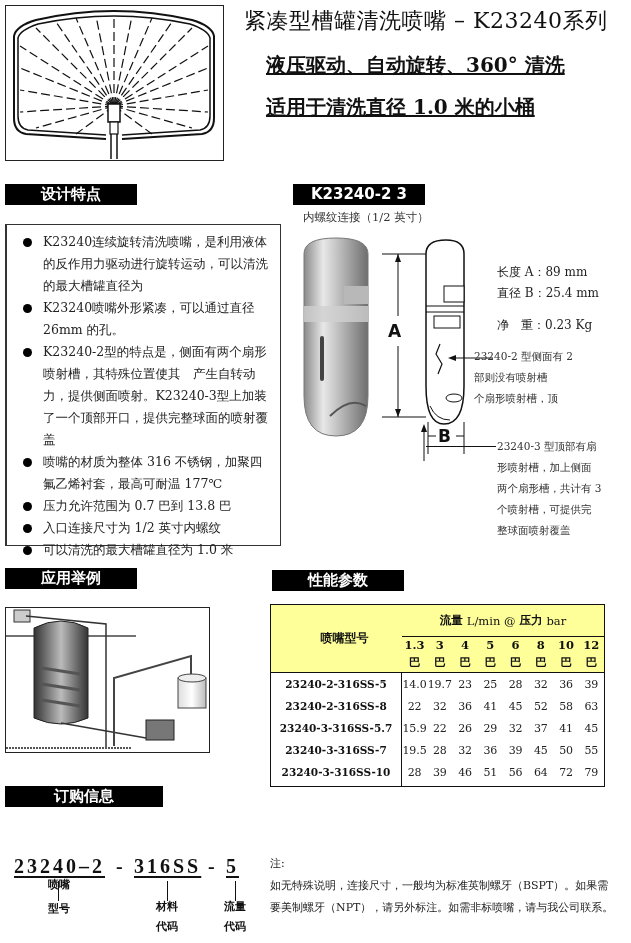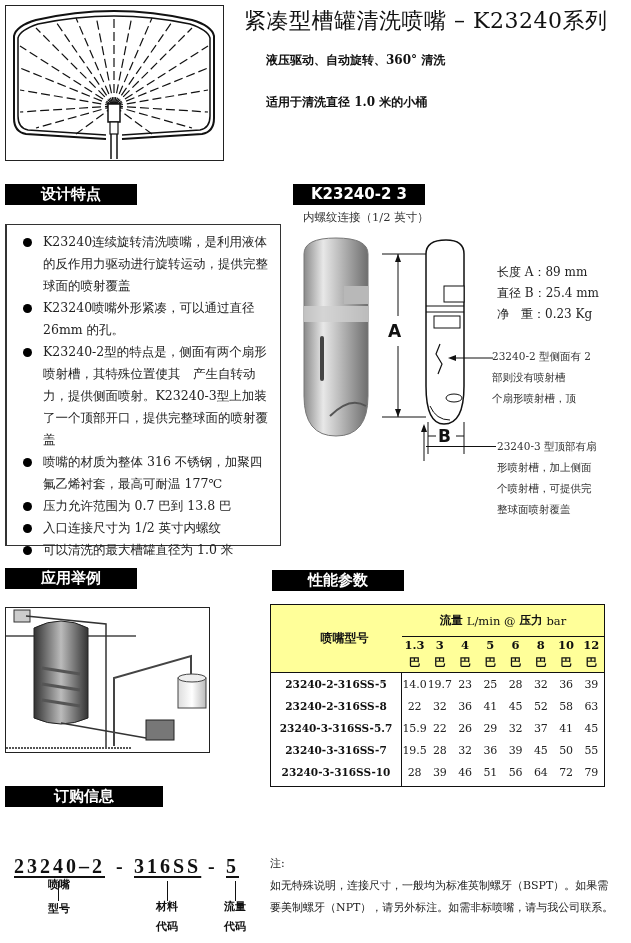--- a/index.html
+++ b/index.html
@@ -1,21 +1,21 @@
 <!DOCTYPE html>
 <html><head>
 <meta charset="utf-8">
 <style>
   * { box-sizing: border-box; margin: 0; padding: 0; }
   html, body { width: 631px; height: 943px; background: #ffffff; overflow: hidden; }
   body { position: relative; font-family: "DejaVu Serif", "Liberation Serif", serif; color: #111; }
   .abs { position: absolute; }
   .hero-box { left: 5px; top: 5px; width: 219px; height: 156px; border: 1.5px solid #222; background: #fff; }
   .title { left: 244px; top: 6px; font-size: 22px; font-weight: normal; letter-spacing: 0.5px; white-space: nowrap; font-family: "DejaVu Serif", serif; }
-  .subtitle { left: 266px; font-size: 12px; font-weight: bold; white-space: nowrap; }
+  .subtitle { left: 266px; font-size: 20px; font-weight: bold; white-space: nowrap; text-decoration: underline; }
   .sec-head { background: #000; color: #fff; font-family: "DejaVu Sans", sans-serif; font-weight: bold; font-size: 15px; height: 21px; line-height: 21px; text-align: center; }
   .feat-box { left: 5px; top: 224px; width: 276px; height: 322px; border: 1.5px solid #333; border-left-width: 2px; }
   .feat-list { list-style: none; padding: 6px 6px 0 8px; }
   .feat-list li { position: relative; padding-left: 28px; font-size: 12.5px; line-height: 22px; color: #222; }
   .feat-list li::before { content: ""; position: absolute; left: 8px; top: 7px; width: 9px; height: 9px; border-radius: 50%; background: #000; }
   .spec { left: 497px; font-size: 12px; color: #222; white-space: nowrap; }
   .note-small { font-size: 10.5px; line-height: 21px; color: #333; width: 120px; }
   .perf-wrap { left: 270px; top: 604px; width: 335px; height: 183px; border: 1.5px solid #111; }
   .perf-head-l { left: 0; top: 0; width: 148px; height: 68px; background: #ffff99; border-right: 1.5px solid #111; border-bottom: 1.5px solid #111; display: flex; align-items: center; justify-content: center; font-family: "DejaVu Sans", sans-serif; font-weight: bold; font-size: 12px; }
   .perf-head-r { left: 131px; top: 0; width: 202px; height: 68px; background: #ffff99; border-bottom: 1.5px solid #111; }
@@ -70,21 +70,21 @@
   </svg>
 </div>
 
 <div class="abs title">紧凑型槽罐清洗喷嘴 – K23240系列</div>
 <div class="abs subtitle" style="top:52px;">液压驱动、自动旋转、360° 清洗</div>
 <div class="abs subtitle" style="top:94px;">适用于清洗直径 1.0 米的小桶</div>
 
 <div class="abs sec-head" style="left:5px; top:184px; width:132px;">设计特点</div>
 <div class="abs feat-box">
   <ul class="feat-list">
-    <li>K23240连续旋转清洗喷嘴，是利用液体的反作用力驱动进行旋转运动，提供完整球面的喷射覆盖</li>
+    <li>K23240连续旋转清洗喷嘴，是利用液体的反作用力驱动进行旋转运动，可以清洗的最大槽罐直径为</li>
     <li>K23240喷嘴外形紧凑，可以通过直径26mm 的孔。</li>
     <li>K23240-2型的特点是，侧面有两个扇形喷射槽，其特殊位置使其　产生自转动力，提供侧面喷射。K23240-3型上加装了一个顶部开口，提供完整球面的喷射覆盖</li>
     <li>喷嘴的材质为整体 316 不锈钢，加聚四氟乙烯衬套，最高可耐温 177℃</li>
     <li>压力允许范围为 0.7 巴到 13.8 巴</li>
     <li>入口连接尺寸为 1/2 英寸内螺纹</li>
     <li>可以清洗的最大槽罐直径为 1.0 米</li>
   </ul>
 </div>
 
 <div class="abs sec-head" style="left:293px; top:184px; width:132px;">K23240-2  3</div>
@@ -132,32 +132,33 @@
     <text x="60" y="206" font-family="DejaVu Sans, sans-serif" font-weight="bold" font-size="17" fill="#111">B</text>
     <line x1="74" y1="122" x2="115" y2="122" stroke="#111" stroke-width="1"></line>
     <polygon points="70,122 78,119 78,125" fill="#111"></polygon>
     <line x1="46" y1="190" x2="46" y2="225" stroke="#111" stroke-width="1"></line>
     <polygon points="46,188 43,196 49,196" fill="#111"></polygon>
   </svg>
 </div>
 
 <div class="abs spec" style="top:264px;">长度 A：89 mm</div>
 <div class="abs spec" style="top:285px;">直径 B：25.4 mm</div>
-<div class="abs spec" style="top:306px;">净　重：0.23 Kg</div>
-
-<div class="abs note-small" style="left:492px; top:346px;">
+<div class="abs spec" style="top:317px;">净　重：0.23 Kg</div>
+
+<div class="abs note-small" style="left:474px; top:346px;">
   <div>23240-2 型侧面有 2</div>
   <div>部则没有喷射槽</div>
   <div>个扇形喷射槽，顶</div>
 </div>
 
 <div class="abs" style="left:426px; top:446px; width:70px; height:1px; background:#111;"></div>
 <div class="abs note-small" style="left:497px; top:436px;">
   <div>23240-3  型顶部有扇</div>
   <div>形喷射槽，加上侧面</div>
+  <div>两个扇形槽，共计有 3</div>
   <div>个喷射槽，可提供完</div>
   <div>整球面喷射覆盖</div>
 </div>
 
 <div class="abs sec-head" style="left:5px; top:568px; width:132px;">应用举例</div>
 <div class="abs" style="left:5px; top:607px; width:205px; height:146px; border:1.5px solid #222;">
   <svg width="202" height="143" viewBox="0 0 202 143">
     <defs>
       <linearGradient id="tank" x1="0" x2="1">
         <stop offset="0" stop-color="#333"></stop>

